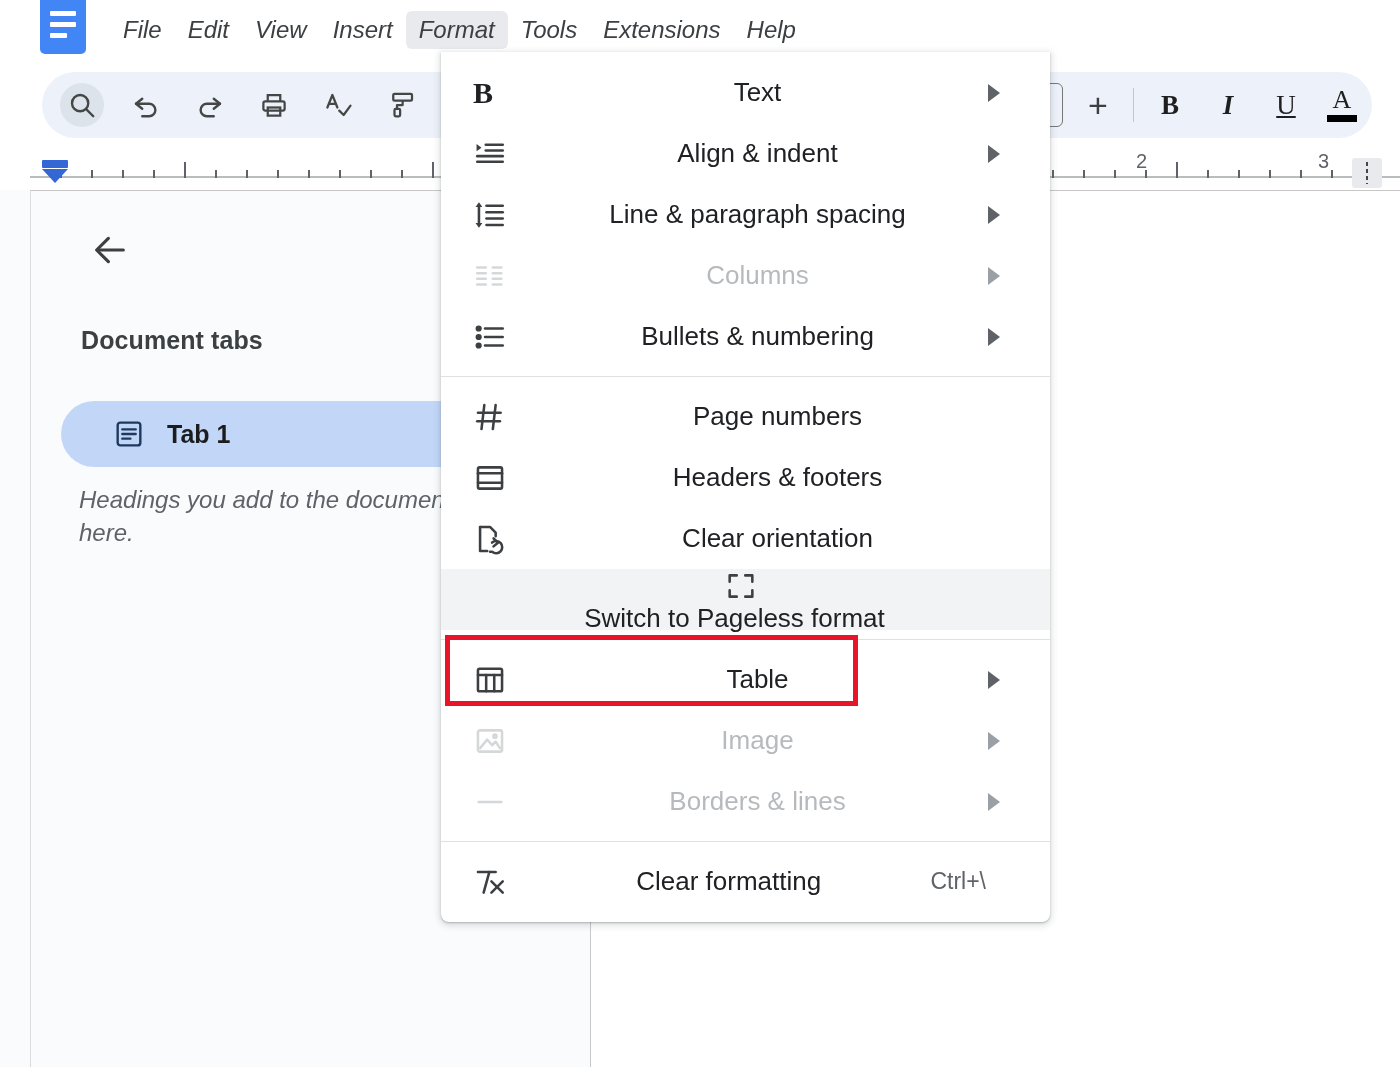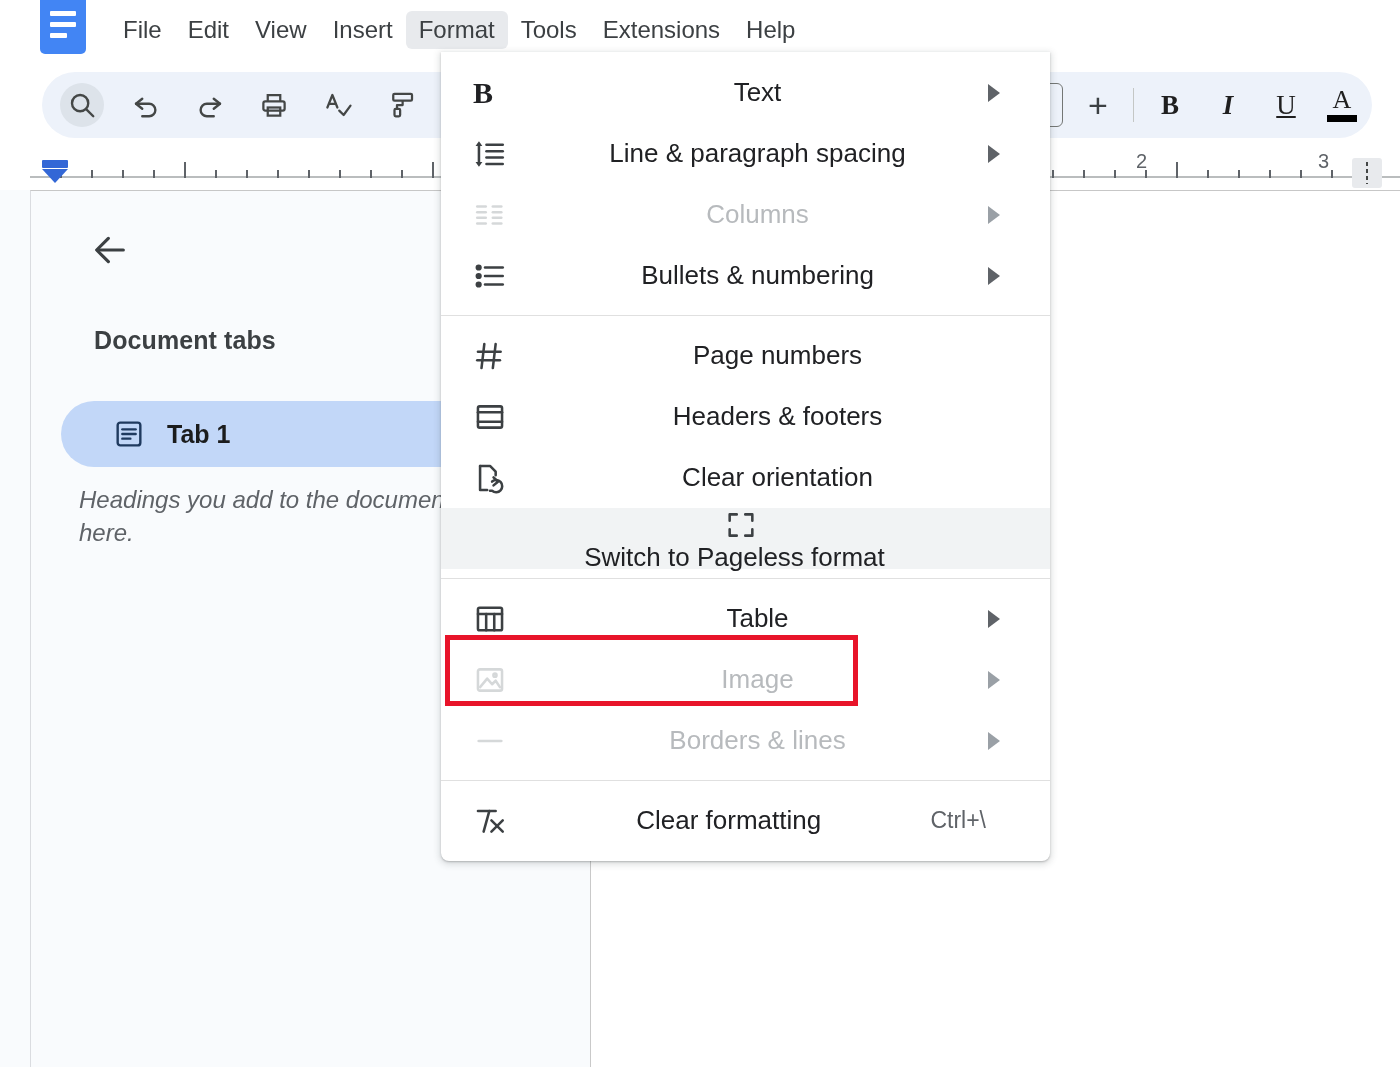--- a/index.html
+++ b/index.html
@@ -21,21 +21,21 @@
     width: 46px; height: 60px;
     background: #4285f4; border-radius: 5px;
     display: flex; flex-direction: column; justify-content: center;
     align-items: center; gap: 6px;
   }
   .docs-logo i { display: block; height: 5px; background: #ffffff; border-radius: 1px; }
   .docs-logo i:nth-child(1) { width: 26px; }
   .docs-logo i:nth-child(2) { width: 26px; }
   .docs-logo i:nth-child(3) { width: 17px; margin-right: 9px; }
 
-  .menus { position: absolute; left: 110px; top: 0; height: 60px; display: flex; align-items: center; }
+  .menus { position: absolute; left: 110px; top: 0; height: 60px; display: flex; align-items: center; font-style: italic; }
   .menu-item {
     font-size: 24px; color: #3c4043; padding: 7px 13px;
     border-radius: 6px; cursor: pointer; line-height: 1;
     white-space: nowrap;
   }
   .menu-item.active { background: #e8eaed; }
 
   
   .toolbar {
     position: absolute; left: 42px; top: 72px;
@@ -112,21 +112,21 @@
     background: #f9fbfd;
     border-left: 1px solid #dadce0; border-top: 1px solid #c7c7c7;
   }
   .back-arrow {
     position: absolute; left: 48px; top: 28px; width: 62px; height: 62px;
     display: flex; align-items: center; justify-content: center;
     border-radius: 50%; color: #3c4043; cursor: pointer;
   }
   .panel-title {
     position: absolute; left: 50px; top: 135px;
-    font-size: 25px; color: #3c4043; font-weight: 600; letter-spacing: .1px; margin-left: 13px;
+    font-size: 25px; color: #3c4043; font-weight: 600; letter-spacing: .1px;
   }
   .tab-row {
     position: absolute; left: 30px; top: 210px; width: 530px; height: 66px;
     background: #c2d7f8; border-radius: 33px;
     display: flex; align-items: center; cursor: pointer;
   }
   .tab-row .ticon { margin-left: 52px; color: #1f3a5f; display: flex; }
   .tab-row .tlabel { margin-left: 22px; font-size: 25px; color: #1b1c1d; font-weight: 600; }
   .panel-hint {
     position: absolute; left: 48px; top: 292px; width: 520px;
@@ -346,20 +346,33 @@
         <div class="mi">
           <span class="mi-icon">
             <span style="font-family:'Liberation Serif',serif;font-weight:700;font-size:30px;color:#202124;line-height:1">B</span>
           </span>
           <span class="mi-label">Text</span>
           <span class="mi-arrow"></span>
         </div>
         <div class="mi">
           <span class="mi-icon">
             <svg width="34" height="34" viewBox="0 0 24 24" fill="none" stroke="#3c4043" stroke-width="1.8" stroke-linecap="round" stroke-linejoin="round">
+              <line x1="9" y1="5.5" x2="21" y2="5.5"></line>
+              <line x1="9" y1="9.5" x2="21" y2="9.5"></line>
+              <line x1="3" y1="13.5" x2="21" y2="13.5"></line>
+              <line x1="3" y1="17.5" x2="21" y2="17.5"></line>
+              <polygon points="2.5,5 6,7.5 2.5,10" fill="#3c4043" stroke="none"></polygon>
+            </svg>
+          </span>
+          <span class="mi-label">Align &amp; indent</span>
+          <span class="mi-arrow"></span>
+        </div>
+        <div class="mi">
+          <span class="mi-icon">
+            <svg width="34" height="34" viewBox="0 0 24 24" fill="none" stroke="#3c4043" stroke-width="1.8" stroke-linecap="round" stroke-linejoin="round">
               <line x1="9.5" y1="5.5" x2="21" y2="5.5"></line>
               <line x1="9.5" y1="10" x2="21" y2="10"></line>
               <line x1="9.5" y1="14.5" x2="21" y2="14.5"></line>
               <line x1="9.5" y1="19" x2="21" y2="19"></line>
               <line x1="4.2" y1="5" x2="4.2" y2="19"></line>
               <polygon points="4.2,3 6.6,6.4 1.8,6.4" fill="#3c4043" stroke="none"></polygon>
               <polygon points="4.2,21 6.6,17.6 1.8,17.6" fill="#3c4043" stroke="none"></polygon>
             </svg>
           </span>
           <span class="mi-label">Line &amp; paragraph spacing</span>

